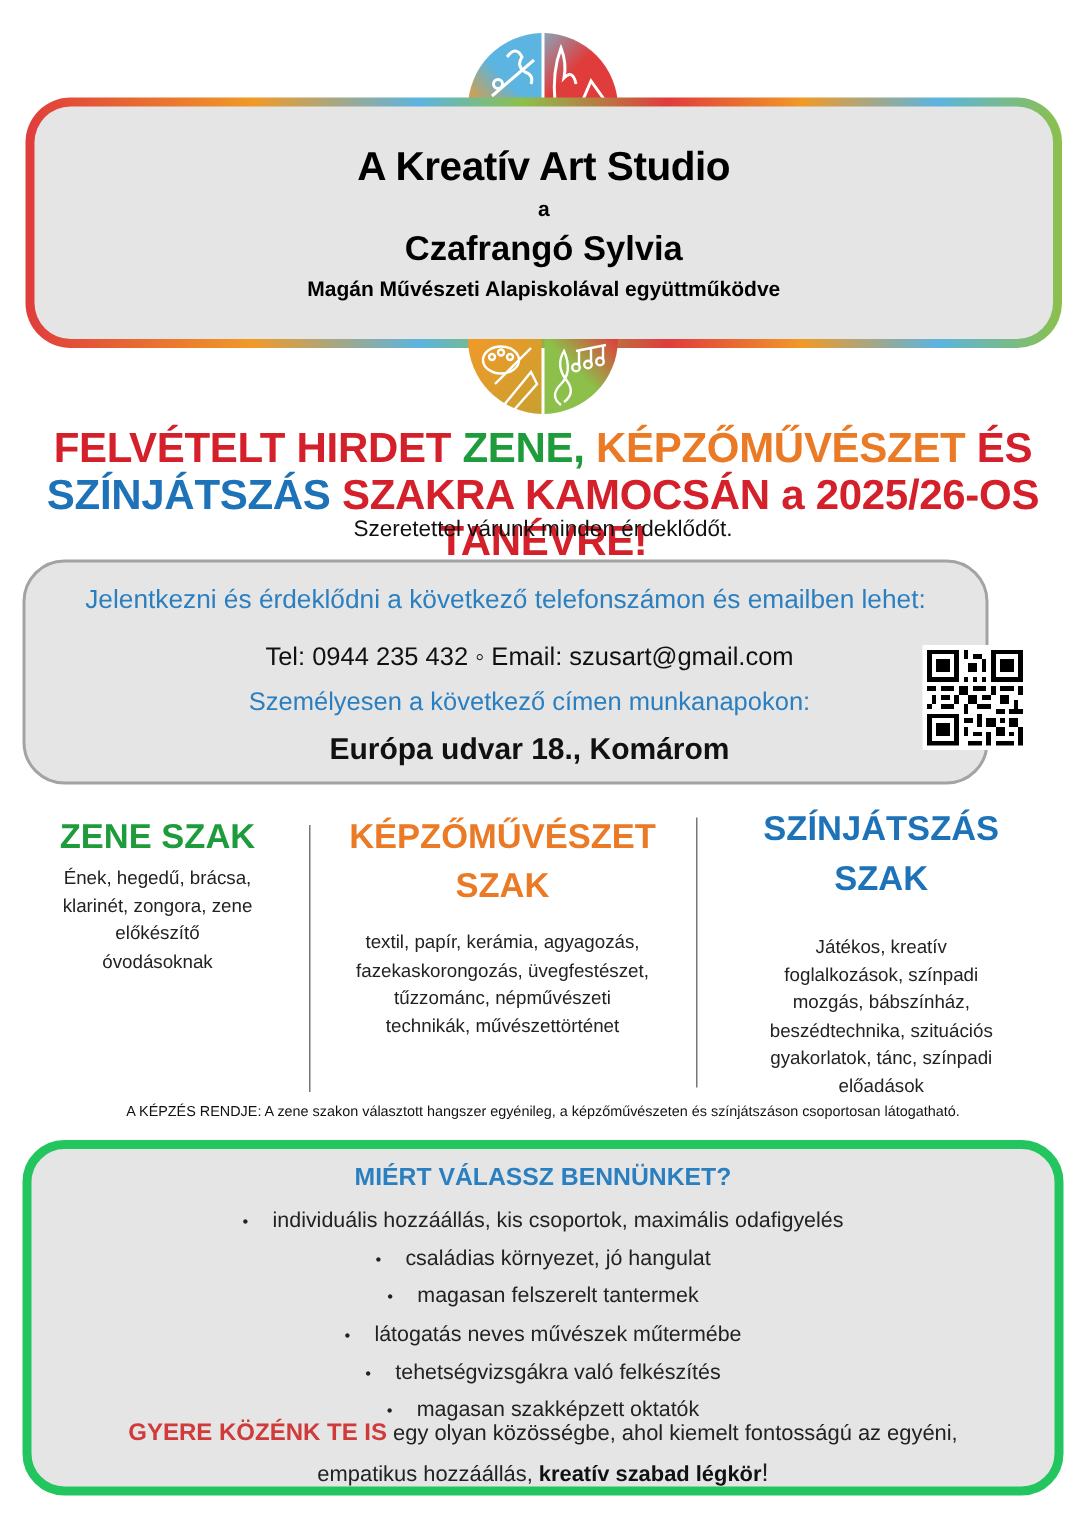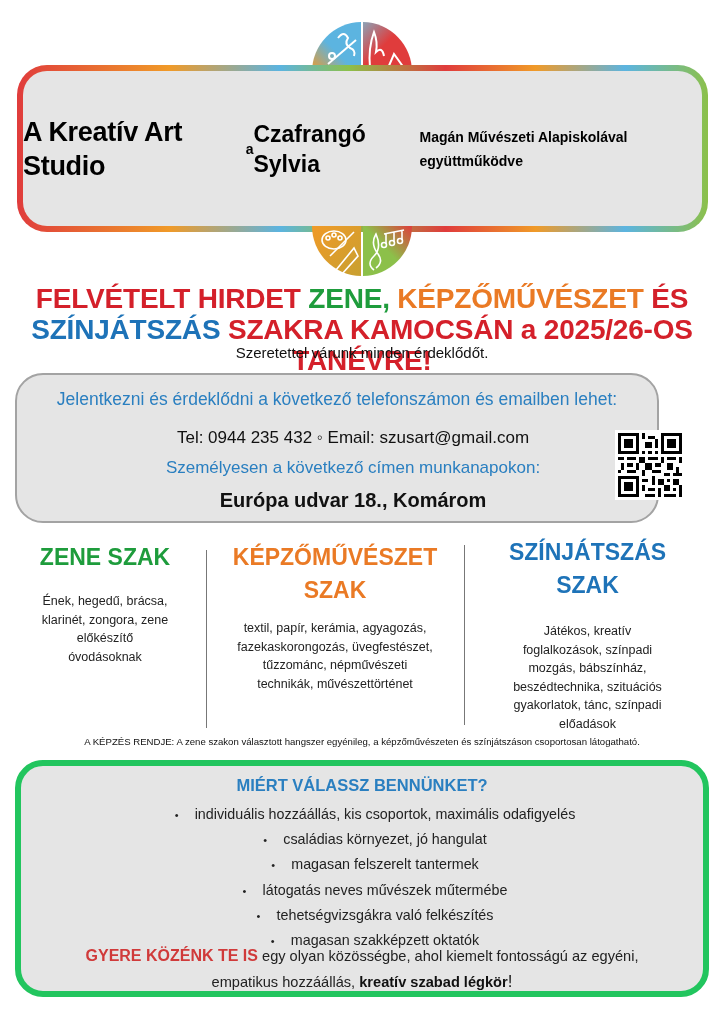--- a/index.html
+++ b/index.html
@@ -7,21 +7,21 @@
   body { position: relative; font-family: "DejaVu Sans", "Liberation Sans", sans-serif; color: #222; }
 
   
   .banner-frame {
     position: absolute; left: 17px; top: 65px; width: 691px; height: 167px;
     border-radius: 30px; padding: 6px;
     background: linear-gradient(90deg, #e03c3c 0%, #f09a28 22%, #5cb4e0 38%, #8cc04a 48%, #e03c3c 62%, #f09a28 75%, #5cb4e0 88%, #8cc04a 100%);
   }
   .banner-inner {
     width: 100%; height: 100%; border-radius: 24px; background: #e5e5e5;
-    display: flex; align-items: center; justify-content: center;
+    display: flex; flex-direction: column; align-items: center; justify-content: center;
     font-family: "Liberation Sans", sans-serif; color: #000;
   }
   .banner-title { font-size: 27px; font-weight: bold; letter-spacing: -0.3px; line-height: 34px; }
   .banner-a { font-size: 14px; font-weight: bold; line-height: 22px; }
   .banner-name { font-size: 23px; font-weight: bold; line-height: 30px; }
   .banner-sub { font-size: 14px; font-weight: bold; line-height: 24px; }
 
   .logo-top { position: absolute; left: 308px; top: 18px; width: 108px; height: 54px; }
   .logo-bottom { position: absolute; left: 308px; top: 226px; width: 108px; height: 54px; }
 
@@ -50,40 +50,40 @@
   .contact-tel { position: absolute; left: 0; top: 53px; width: 672px; text-align: center; color: #111; font-size: 17px; }
   .contact-personal { position: absolute; left: 0; top: 83px; width: 672px; text-align: center; color: #2a7fc0; font-size: 17px; }
   .contact-address { position: absolute; left: 0; top: 114px; width: 672px; text-align: center; color: #111; font-size: 20px; font-weight: bold; }
   .qr { position: absolute; left: 598px; top: 55px; width: 70px; height: 70px; background: #fff; padding: 3px; }
 
   
   .col { position: absolute; text-align: center; font-family: "Liberation Sans", sans-serif; }
   .col-title { font-weight: bold; font-size: 23px; line-height: 33px; }
   .col-body { font-size: 12.5px; line-height: 18.5px; color: #222; }
   .col-zene { left: 20px; top: 541px; width: 170px; }
-  .col-zene .col-body { margin-top: 18px; }
+  .col-zene .col-body { margin-top: 2px; }
   .col-kepzo { left: 210px; top: 541px; width: 250px; }
   .col-kepzo .col-body { margin-top: 12px; }
   .col-szin { left: 470px; top: 536px; width: 235px; }
   .col-szin .col-body { margin-top: 20px; }
   .divider { position: absolute; width: 1px; background: #777; }
 
   .rend {
     position: absolute; left: 0; top: 736px; width: 724px; text-align: center;
     font-family: "Liberation Sans", sans-serif; font-size: 9.6px; color: #111;
   }
 
   
   .why-box {
     position: absolute; left: 15px; top: 760px; width: 694px; height: 237px;
     background: #e5e5e5; border: 6px solid #22c55e; border-radius: 28px;
     font-family: "Liberation Sans", sans-serif;
   }
   .why-title { position: absolute; left: 0; top: 10px; width: 100%; text-align: center; color: #2a7fc0; font-weight: bold; font-size: 16.5px; }
-  .why-list { position: absolute; left: 13px; top: 36px; width: 100%; list-style: none; }
+  .why-list { position: absolute; left: 0; top: 36px; width: 100%; list-style: none; }
   .why-list li { text-align: center; font-size: 14.3px; line-height: 24.2px; color: #222; }
   .why-list li .bullet { display: inline-block; width: 20px; text-align: left; font-size: 11px; }
   .why-cta { position: absolute; left: 0; top: 177px; width: 100%; text-align: center; font-size: 14.6px; line-height: 26px; color: #222; }
   .cta-red { color: #d03a3a; font-weight: bold; font-size: 16px; }
   .cta-bold { font-weight: bold; color: #111; }
   .cta-excl { font-size: 17px; }
 </style>
 </head>
 <body>
 

